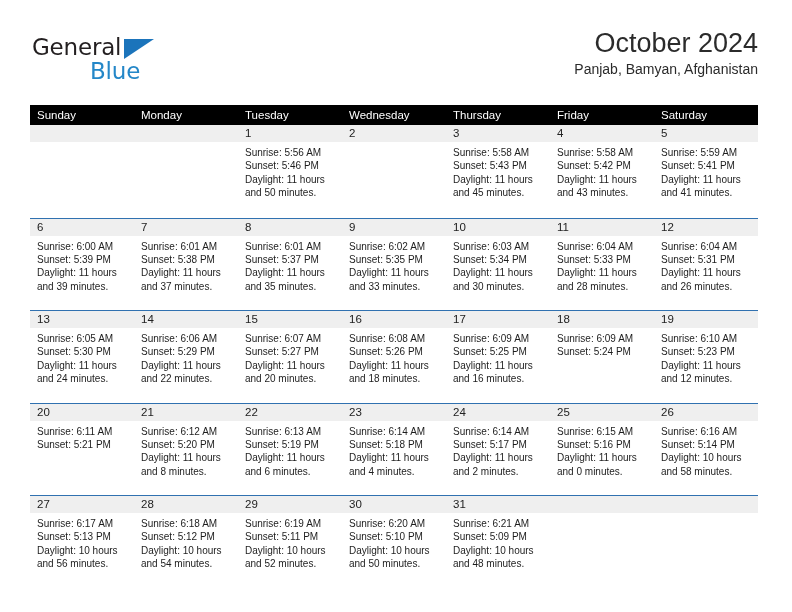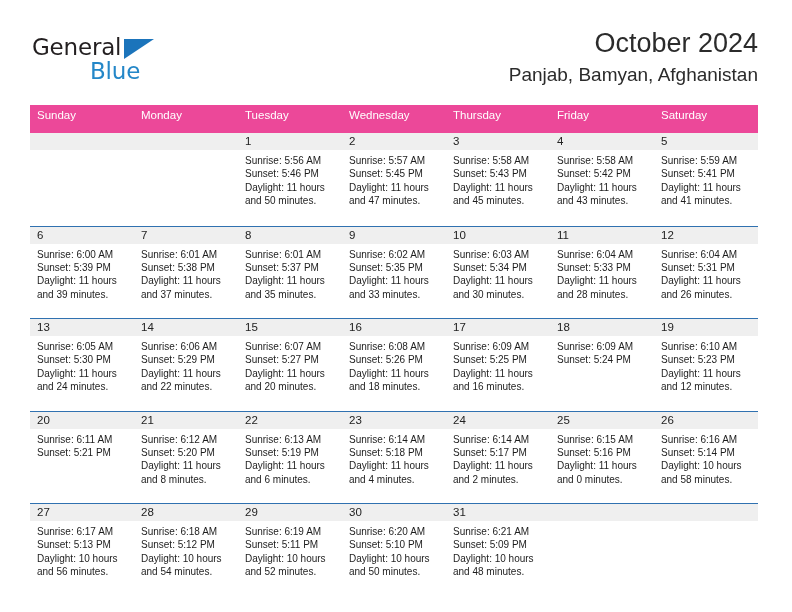--- a/index.html
+++ b/index.html
@@ -72,38 +72,37 @@
     top: 0px;
     text-align: right;
   }
   .cal-title {
     font-size: 27px;
     color: #2b2b2b;
     line-height: 34px;
     white-space: nowrap;
   }
   .cal-subtitle {
-    margin-top: 6px;
-    font-size: 19px;
+    font-size: 14px;
     color: #2b2b2b;
     line-height: 18px;
     white-space: nowrap;
   }
 
   
   .calendar {
     position: absolute;
     left: 30px;
     top: 105px;
     width: 728px;
   }
   .dow-row {
     display: flex;
-    background: #ec4899;
-    height: 28px;
+    background: #000000;
+    height: 20px;
   }
   .dow-cell {
     flex: 1 1 0;
     color: #ffffff;
     font-size: 11.5px;
     line-height: 20px;
     padding-left: 7px;
     box-sizing: border-box;
     white-space: nowrap;
     overflow: hidden;
@@ -193,25 +192,20 @@
           <div class="day-cell">
             <div class="day-num-band">1</div>
             <div class="day-body">
               <div>Sunrise: 5:56 AM</div>
               <div>Sunset: 5:46 PM</div>
               <div class="daylight-line">Daylight: 11 hours and 50 minutes.</div>
             </div>
           </div>
           <div class="day-cell">
             <div class="day-num-band">2</div>
-            <div class="day-body">
-              <div>Sunrise: 5:57 AM</div>
-              <div>Sunset: 5:45 PM</div>
-              <div class="daylight-line">Daylight: 11 hours and 47 minutes.</div>
-            </div>
           </div>
           <div class="day-cell">
             <div class="day-num-band">3</div>
             <div class="day-body">
               <div>Sunrise: 5:58 AM</div>
               <div>Sunset: 5:43 PM</div>
               <div class="daylight-line">Daylight: 11 hours and 45 minutes.</div>
             </div>
           </div>
           <div class="day-cell">

